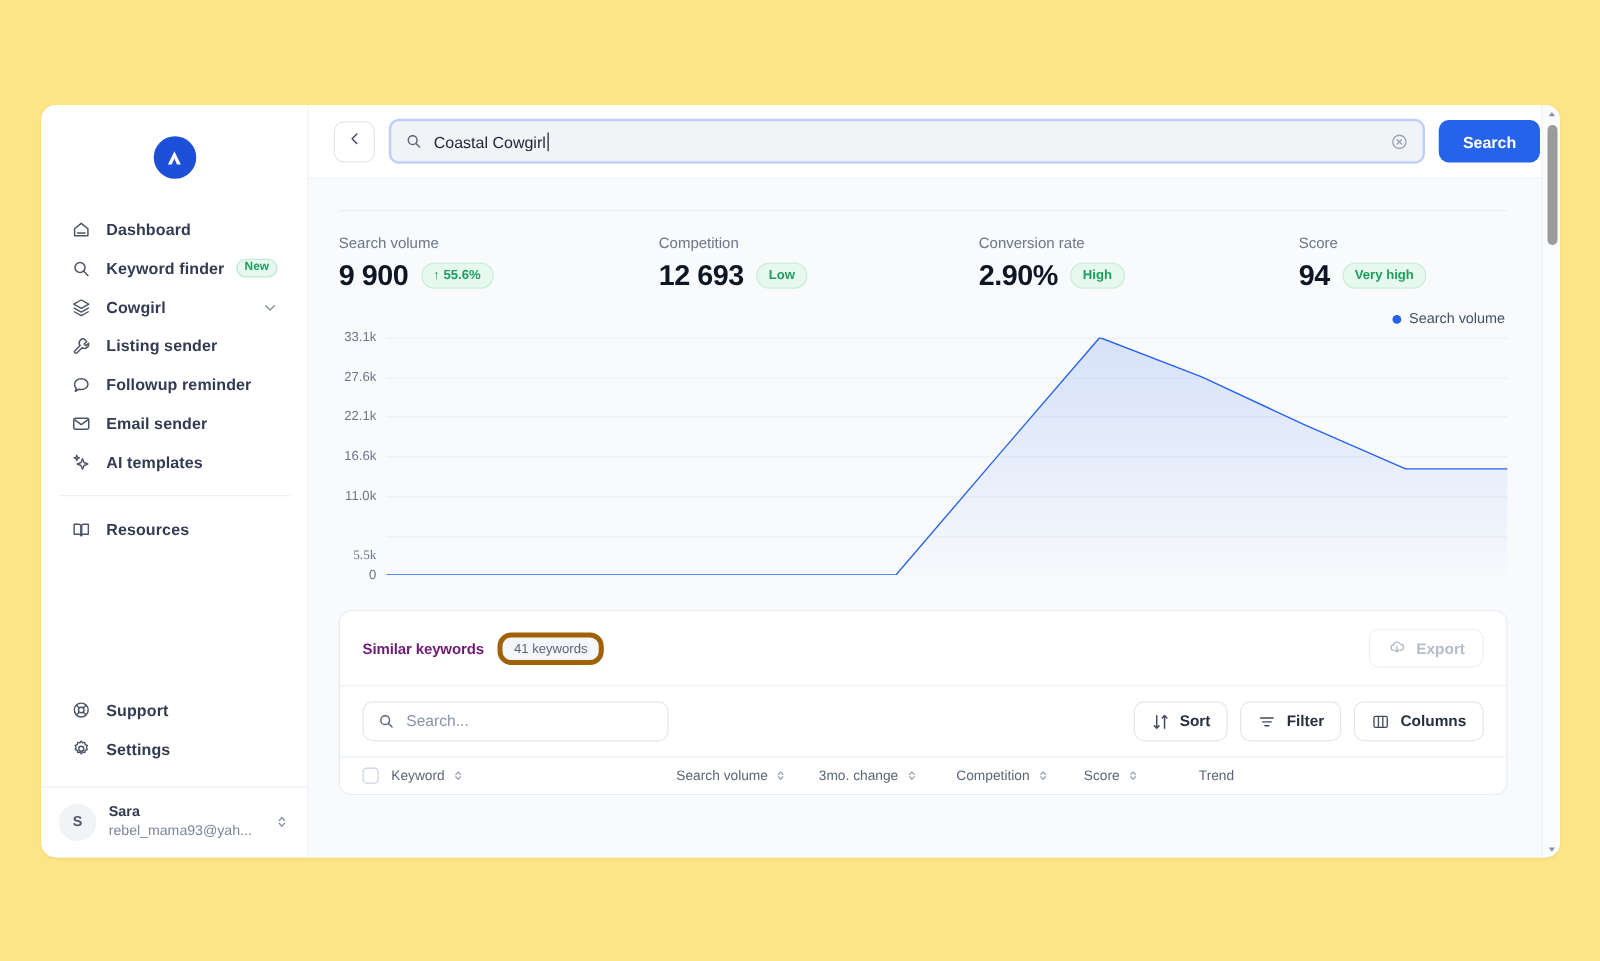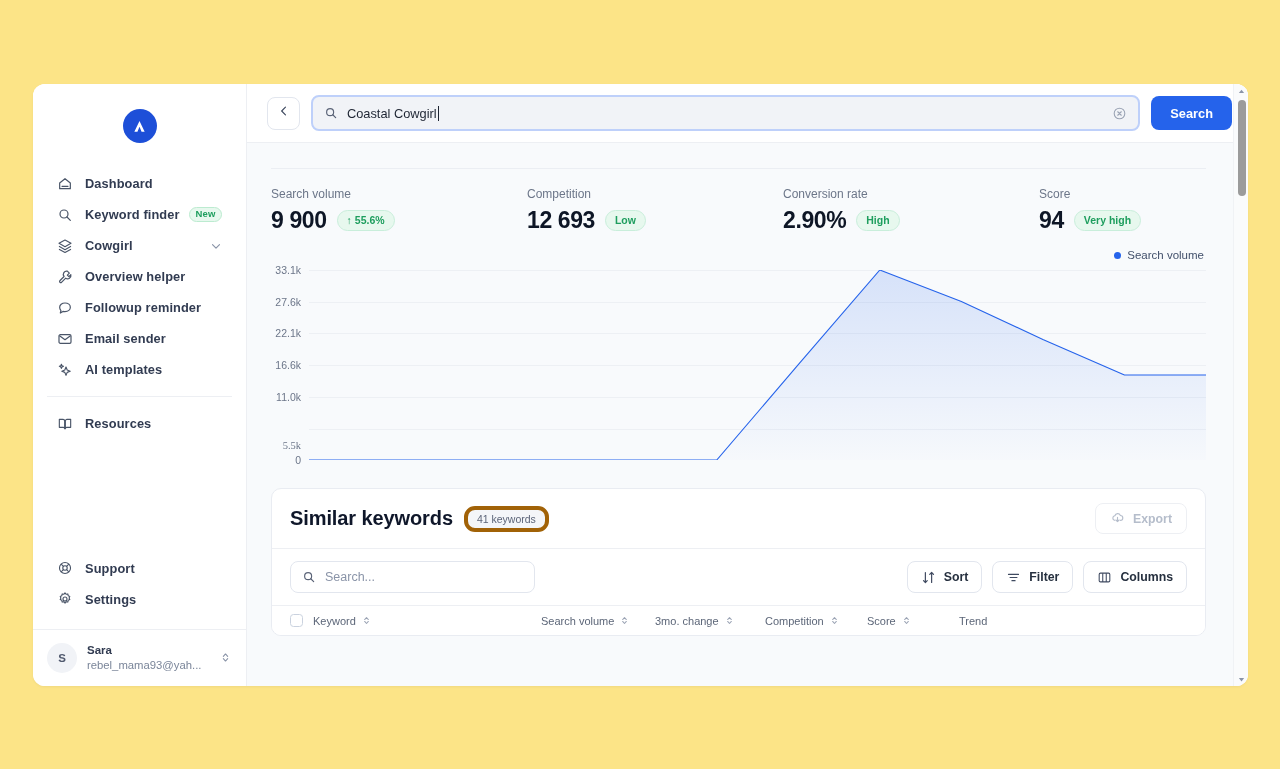--- a/index.html
+++ b/index.html
@@ -250,21 +250,21 @@
     background: #fff;
     border: 1px solid #E9ECF2;
     border-radius: 10px;
     overflow: hidden;
   }
   #kw-head {
     display: flex; align-items: center;
     padding: 14px 18px;
     border-bottom: 1px solid #EDEFF3;
   }
-  #kw-title { font-size: 20px; font-weight: bold; color: #0f172a; letter-spacing: -.1px; }
+  #kw-title { font-size: 12px; font-weight: bold; color: #701a75; letter-spacing: -.1px; }
   #kw-count {
     margin-left: 11px;
     font-size: 10.5px; color: #5B6478;
     background: #F4F6F9; border: 4px solid #a16207;
     border-radius: 11px; padding: 3px 9px; line-height: 1.2;
   }
   .head-spacer { flex: 1 1 auto; }
   #export-button {
     display: inline-flex; align-items: center; gap: 8px;
     height: 31px; padding: 0 14px;
@@ -402,21 +402,21 @@
             </svg>
         </span>
       </div>
 
       <div class="nav-item">
         <span class="nav-ico">
           <svg width="16" height="16" viewBox="0 0 24 24" fill="none" stroke="currentColor" stroke-width="1.8" stroke-linecap="round" stroke-linejoin="round">
             <path d="M15.5 3.2 A5 5 0 0 0 10.6 11.2 L4.2 17.6 a1.8 1.8 0 0 0 2.5 2.5 l6.4-6.4 A5 5 0 0 0 20.8 8.5 l-3 3 -2.3-2.3 3-3z"></path>
           </svg>
         </span>
-        <span class="nav-label">Overview helper</span>
+        <span class="nav-label">Listing sender</span>
       </div>
 
       <div class="nav-item">
         <span class="nav-ico">
           <svg width="16" height="16" viewBox="0 0 24 24" fill="none" stroke="currentColor" stroke-width="1.8" stroke-linejoin="round">
             <path d="M12 4.5 C16.7 4.5 20 7.4 20 11 C20 14.6 16.7 17.5 12 17.5 C10.9 17.5 9.9 17.35 9 17.1 L5 19.5 L5.9 15.9 C4.7 14.6 4 12.9 4 11 C4 7.4 7.3 4.5 12 4.5 Z"></path>
           </svg>
         </span>
         <span class="nav-label">Followup reminder</span>
       </div>

